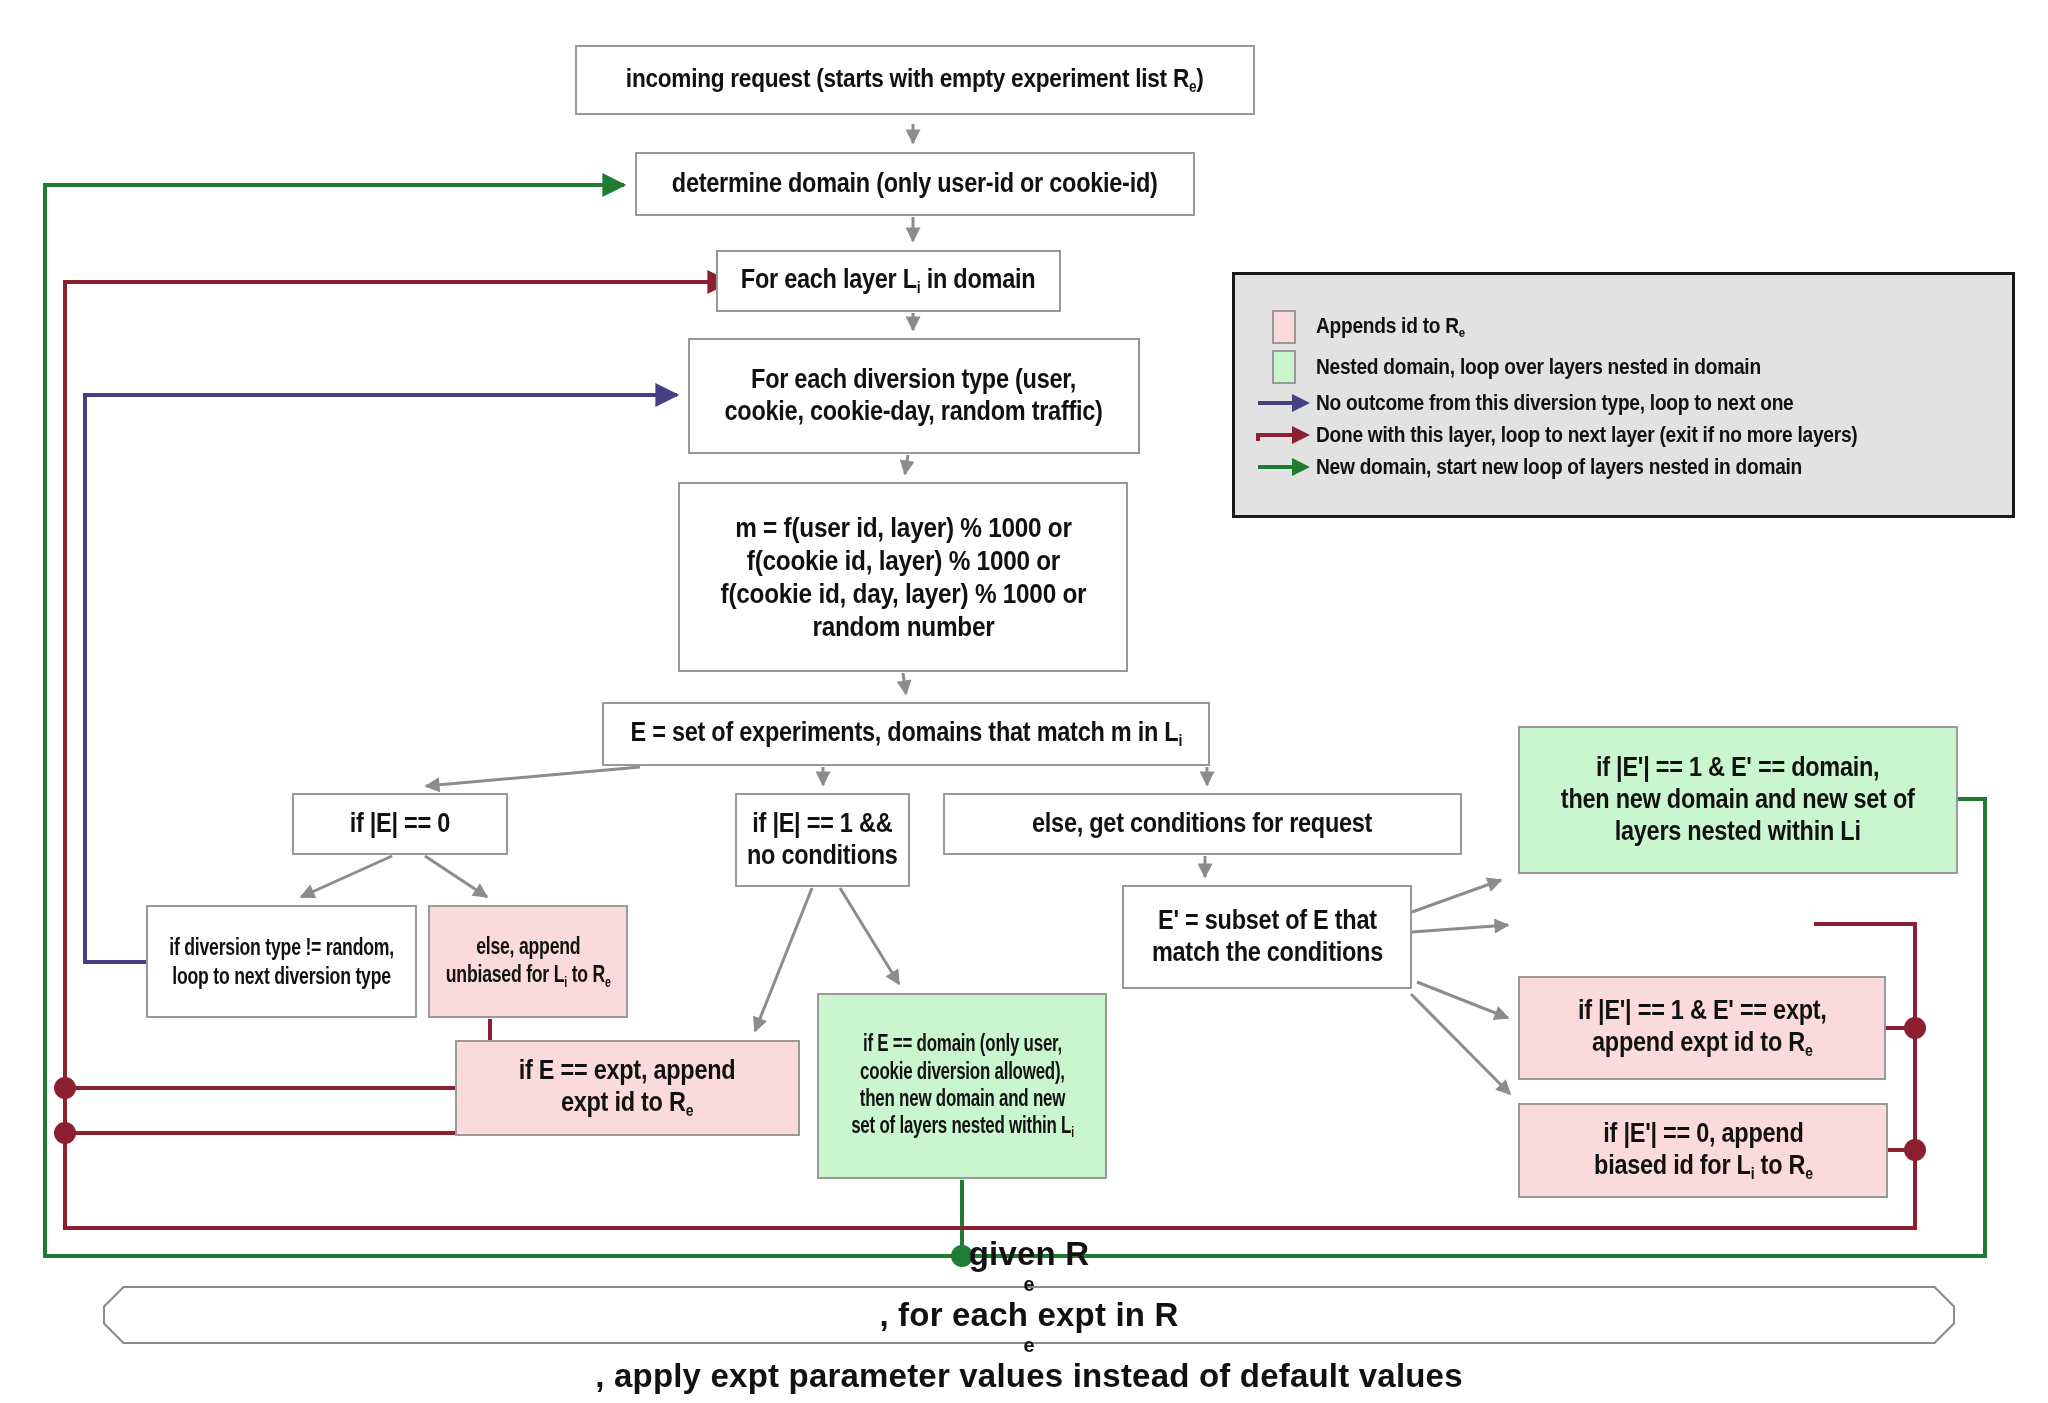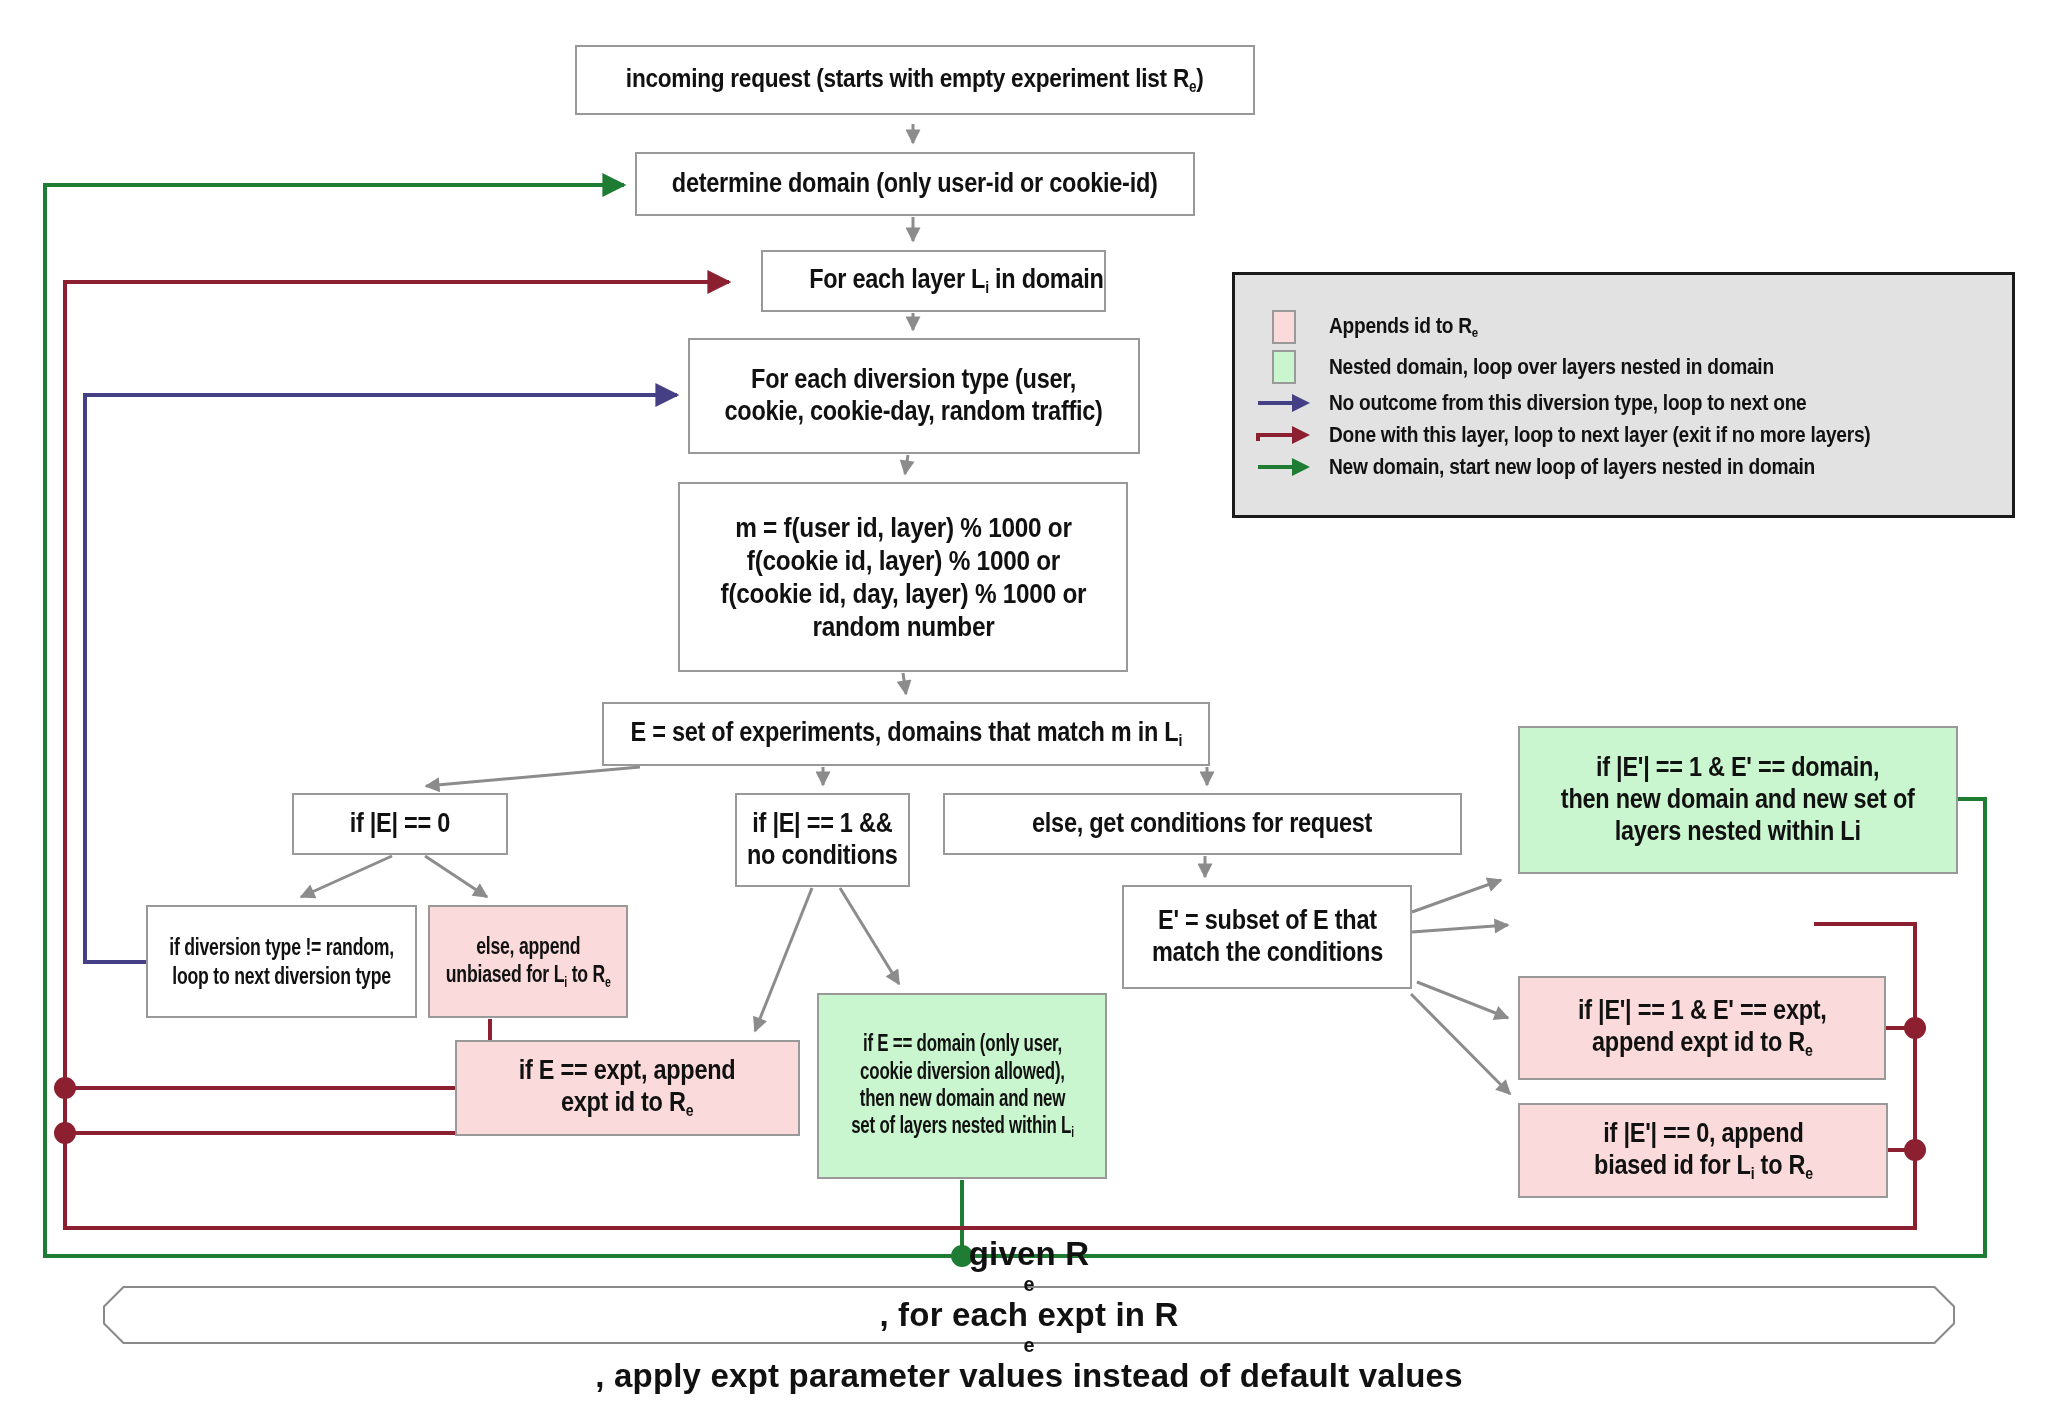--- a/index.html
+++ b/index.html
@@ -9,41 +9,41 @@
   .node{position:absolute;display:flex;align-items:center;justify-content:center;text-align:center;
         background:#fff;border:2px solid var(--box_border);box-sizing:border-box;font-weight:bold;}
   .node .nt{width:115%;flex-shrink:0;transform:scaleX(.87);transform-origin:center;line-height:1.18;letter-spacing:-.3px;}
   .node .nt-x{width:136%;flex-shrink:0;transform:scaleX(.735);transform-origin:center;line-height:1.18;letter-spacing:-.3px;}
   .pink{background:var(--pink_fill);}
   .greenbox{background:var(--green_fill);}
   sub{font-size:.6em;vertical-align:-.32em;}
   
   #n-incoming {left:575px;top:45px;width:680px;height:70px;font-size:26px;}
   #n-determine{left:635px;top:152px;width:560px;height:64px;font-size:27px;}
-  #n-layer    {left:761px;top:250px;width:345px;height:62px;font-size:27px;text-align:right;}
+  #n-layer    {left:716px;top:250px;width:345px;height:62px;font-size:27px;}
   #n-diversion{left:688px;top:338px;width:452px;height:116px;font-size:27px;}
   #n-mbox     {left:678px;top:482px;width:450px;height:190px;font-size:28px;}
   #n-ebox     {left:602px;top:702px;width:608px;height:64px;font-size:27px;}
   #n-ezero    {left:292px;top:793px;width:216px;height:62px;font-size:27px;}
   #n-divrandom{left:146px;top:905px;width:271px;height:113px;font-size:24px;}
   #n-unbiased {left:428px;top:905px;width:200px;height:113px;font-size:24px;}
   #n-eone     {left:735px;top:793px;width:175px;height:94px;font-size:27px;}
   #n-eexpt    {left:455px;top:1040px;width:345px;height:96px;font-size:27px;}
   #n-edomain  {left:817px;top:993px;width:290px;height:186px;font-size:23px;}
   #n-getcond  {left:943px;top:793px;width:519px;height:62px;font-size:27px;}
   #n-esubset  {left:1122px;top:885px;width:290px;height:104px;font-size:27px;}
   #n-epdomain {left:1518px;top:726px;width:440px;height:148px;font-size:27px;}
   #n-eperror  {left:1518px;top:891px;width:296px;height:66px;font-size:27px;}
   #n-epexpt   {left:1518px;top:976px;width:368px;height:104px;font-size:27px;}
   #n-epbiased {left:1518px;top:1103px;width:370px;height:95px;font-size:27px;}
   
   #legend{position:absolute;left:1232px;top:272px;width:783px;height:246px;box-sizing:border-box;
           background:var(--legend_bg);border:3px solid #1a1a1a;display:flex;flex-direction:column;
           justify-content:center;gap:6px;padding:10px 18px;}
-  .lrow{display:flex;align-items:center;gap:14px;font-size:22px;font-weight:bold;}
+  .lrow{display:flex;align-items:center;gap:1px;font-size:22px;font-weight:bold;}
   .lico{width:62px;display:flex;justify-content:center;align-items:center;flex-shrink:0;}
   .ltext{white-space:nowrap;transform:scaleX(.87);transform-origin:left center;letter-spacing:-.3px;}
   .swatch{width:24px;height:34px;border:2px solid var(--box_border);box-sizing:border-box;}
   .swatch.pink{background:var(--pink_fill);}
   .swatch.green{background:var(--green_fill);}
   
   #footer{position:absolute;left:103px;top:1286px;width:1852px;height:58px;}
   #footer .oct-bg{position:absolute;inset:0;background:#8a8a8a;
     clip-path:polygon(20px 0,calc(100% - 20px) 0,100% 20px,100% calc(100% - 20px),calc(100% - 20px) 100%,20px 100%,0 calc(100% - 20px),0 20px);}
   #footer .oct-fg{position:absolute;inset:2px;background:#fff;

